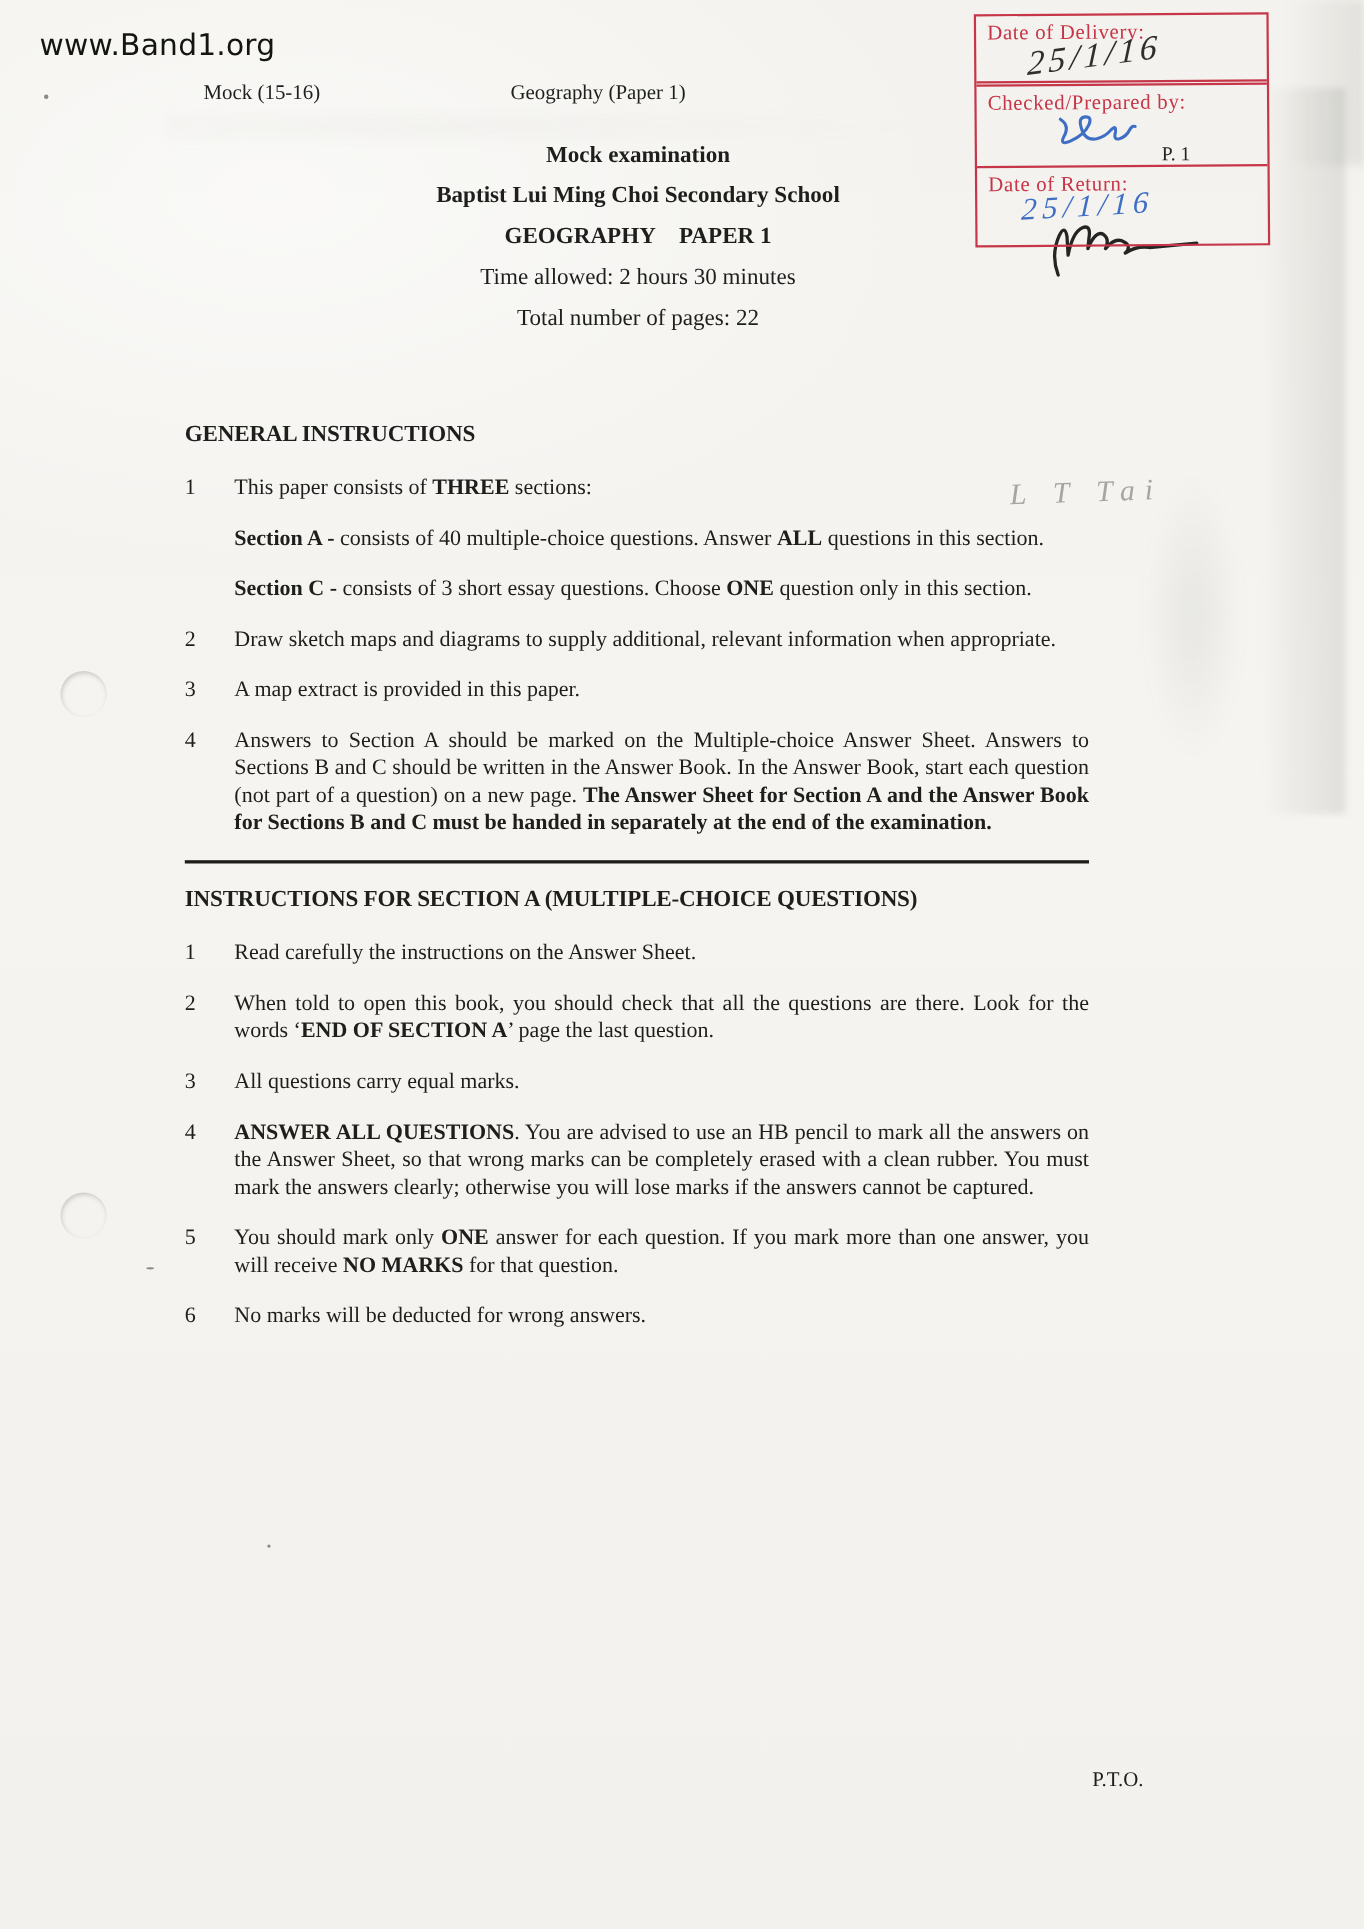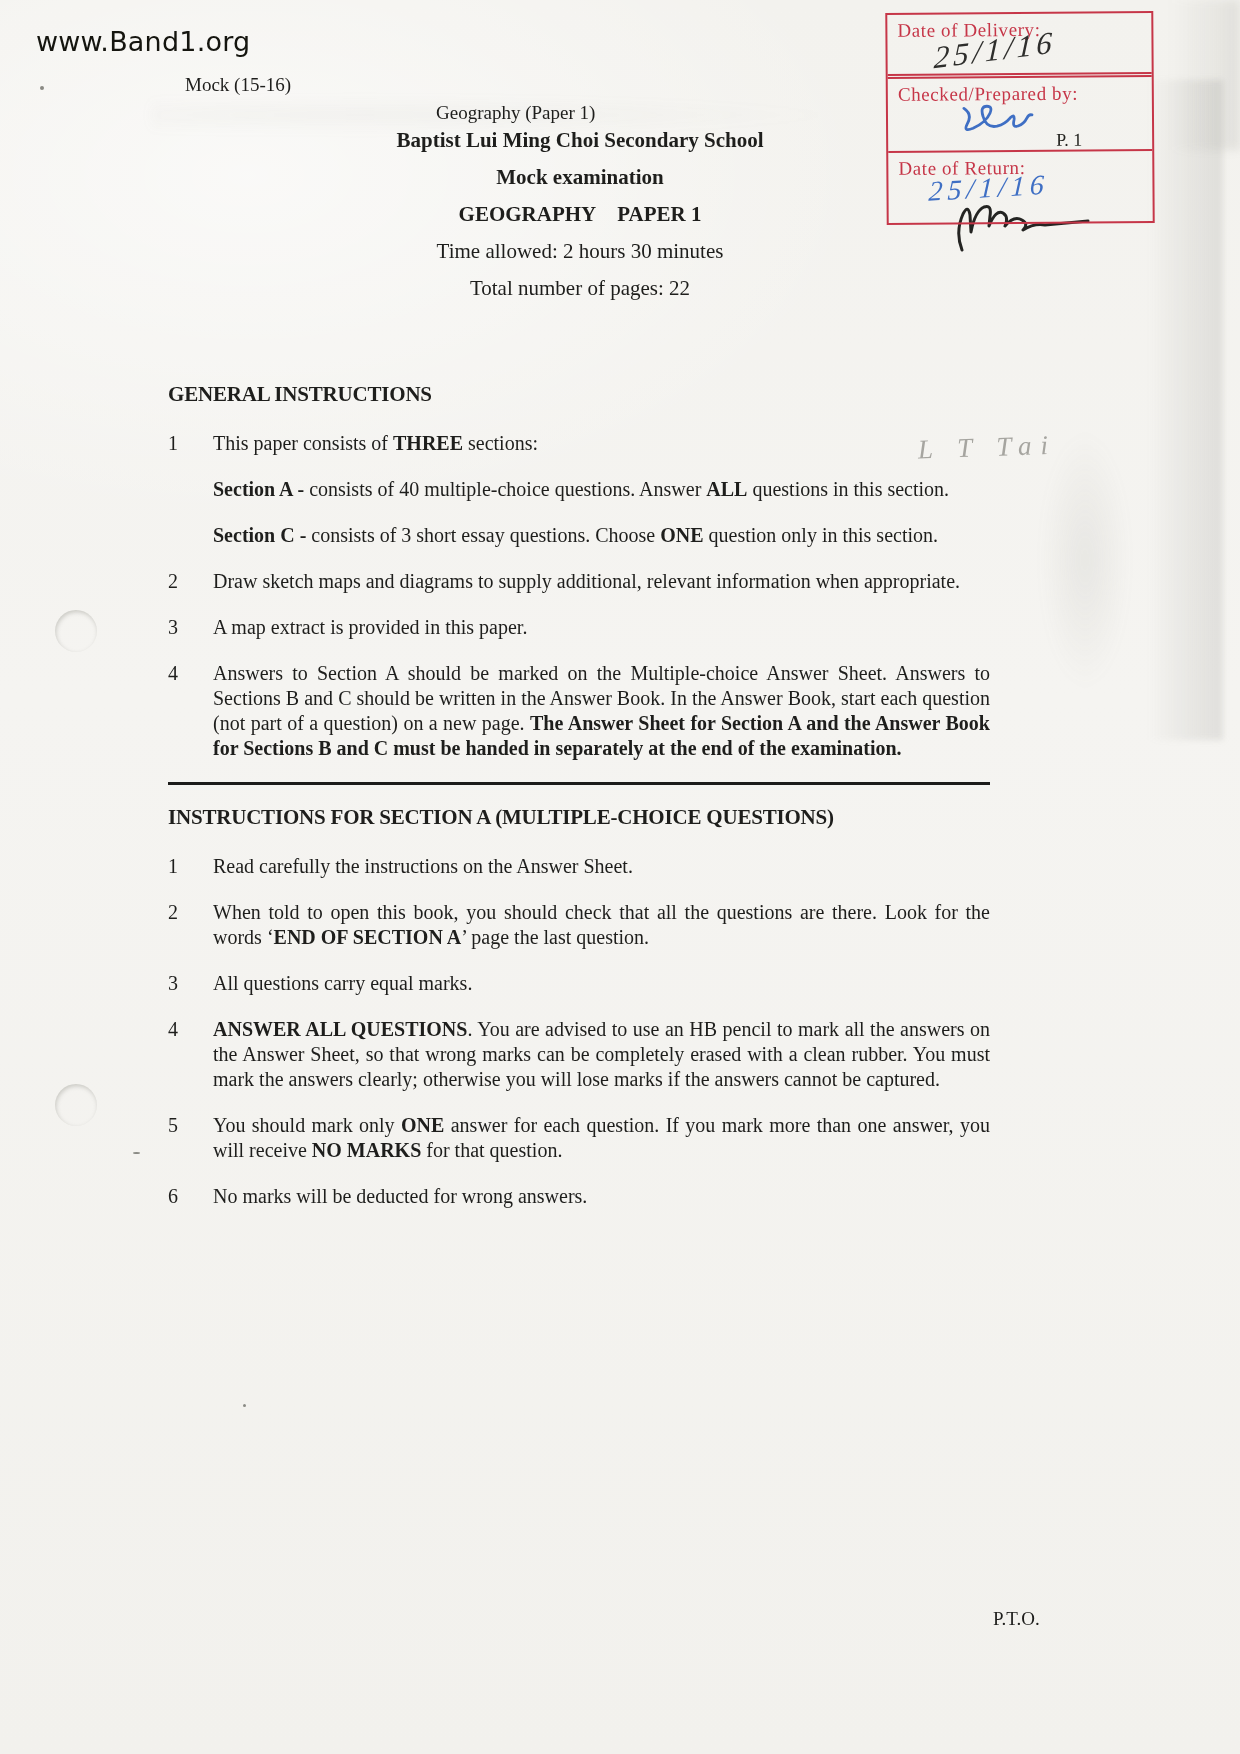--- a/index.html
+++ b/index.html
@@ -33,21 +33,21 @@
   
   .hole { position:absolute; width:42px; height:42px; border-radius:50%;
     background:radial-gradient(circle at 42% 38%, #ffffff 0%, #fdfdfc 50%, #ececе8 72%, #dddcd6 84%, rgba(238,237,233,0) 96%);
     box-shadow: inset 1px 2px 4px rgba(150,150,142,0.45); }
 
   
   .watermark { position:absolute; left:36px; top:26px; font-family:"DejaVu Sans", sans-serif;
     font-size:27px; color:#15150f; letter-spacing:0.2px; }
   .hdr { position:absolute; top:74px; font-size:19px; }
   .hdr.left { left:163px;margin-left:22px; }
-  .hdr.right { left:436px;margin-top:28px; }
+  .hdr.right { left:464px; }
 
   
   .title-block { position:absolute; left:170px; top:128px; width:820px; text-align:center; }
   .title-block div { font-size:21px; line-height:24px; margin-bottom:13px; }
   .title-block .b1 { font-weight:bold; }
 
   
   .stamp { position:absolute; left:886px; top:12px; width:268px; border:2.5px solid #c63648;
     transform:rotate(-0.4deg); z-index:3; }
   .stamp .row { position:relative; }
@@ -119,22 +119,22 @@
     </div>
   </div>
 
   <svg class="sig-black" width="150" height="72" viewBox="0 0 150 72" role="img" aria-label="Wab">
     <path d="M14,60 q-7,-18 1,-36 q5,-10 7,1 l1,17 q4,-21 13,-25 q8,-3 6,9 l-1,10 q7,-17 14,-13 q6,4 2,13 q9,-11 17,-6 q7,4 1,10 q11,-7 22,-5 l43,-4" fill="none" stroke="#242422" stroke-width="3" stroke-linecap="round" stroke-linejoin="round"></path>
   </svg>
 
   <div class="pencil-note">L T Tai</div>
 
   <div class="title-block">
+    <div class="b1">Mock examination</div>
     <div class="b1">Baptist Lui Ming Choi Secondary School</div>
-    <div class="b1">Mock examination</div>
     <div class="b1">GEOGRAPHY&nbsp;&nbsp;&nbsp;&nbsp;PAPER 1</div>
     <div>Time allowed: 2 hours 30 minutes</div>
     <div>Total number of pages: 22</div>
   </div>
 
   <div class="content">
 
     <div class="sec-heading">GENERAL INSTRUCTIONS</div>
 
     <div class="item">

